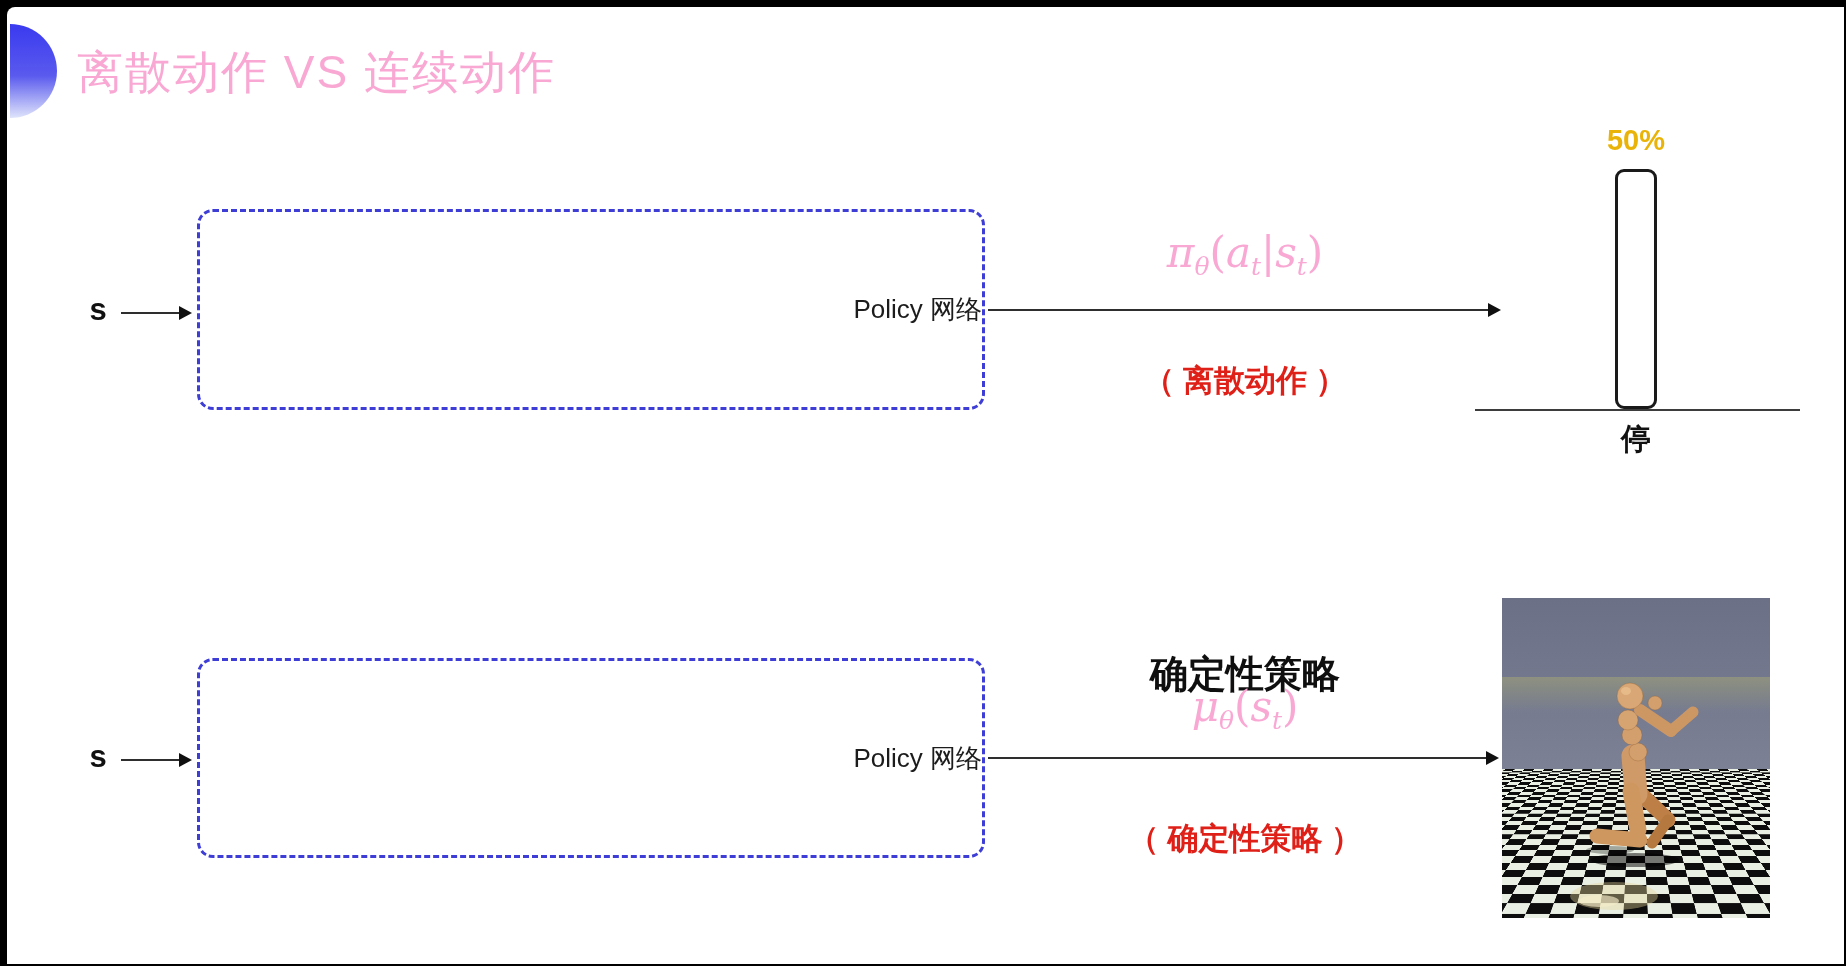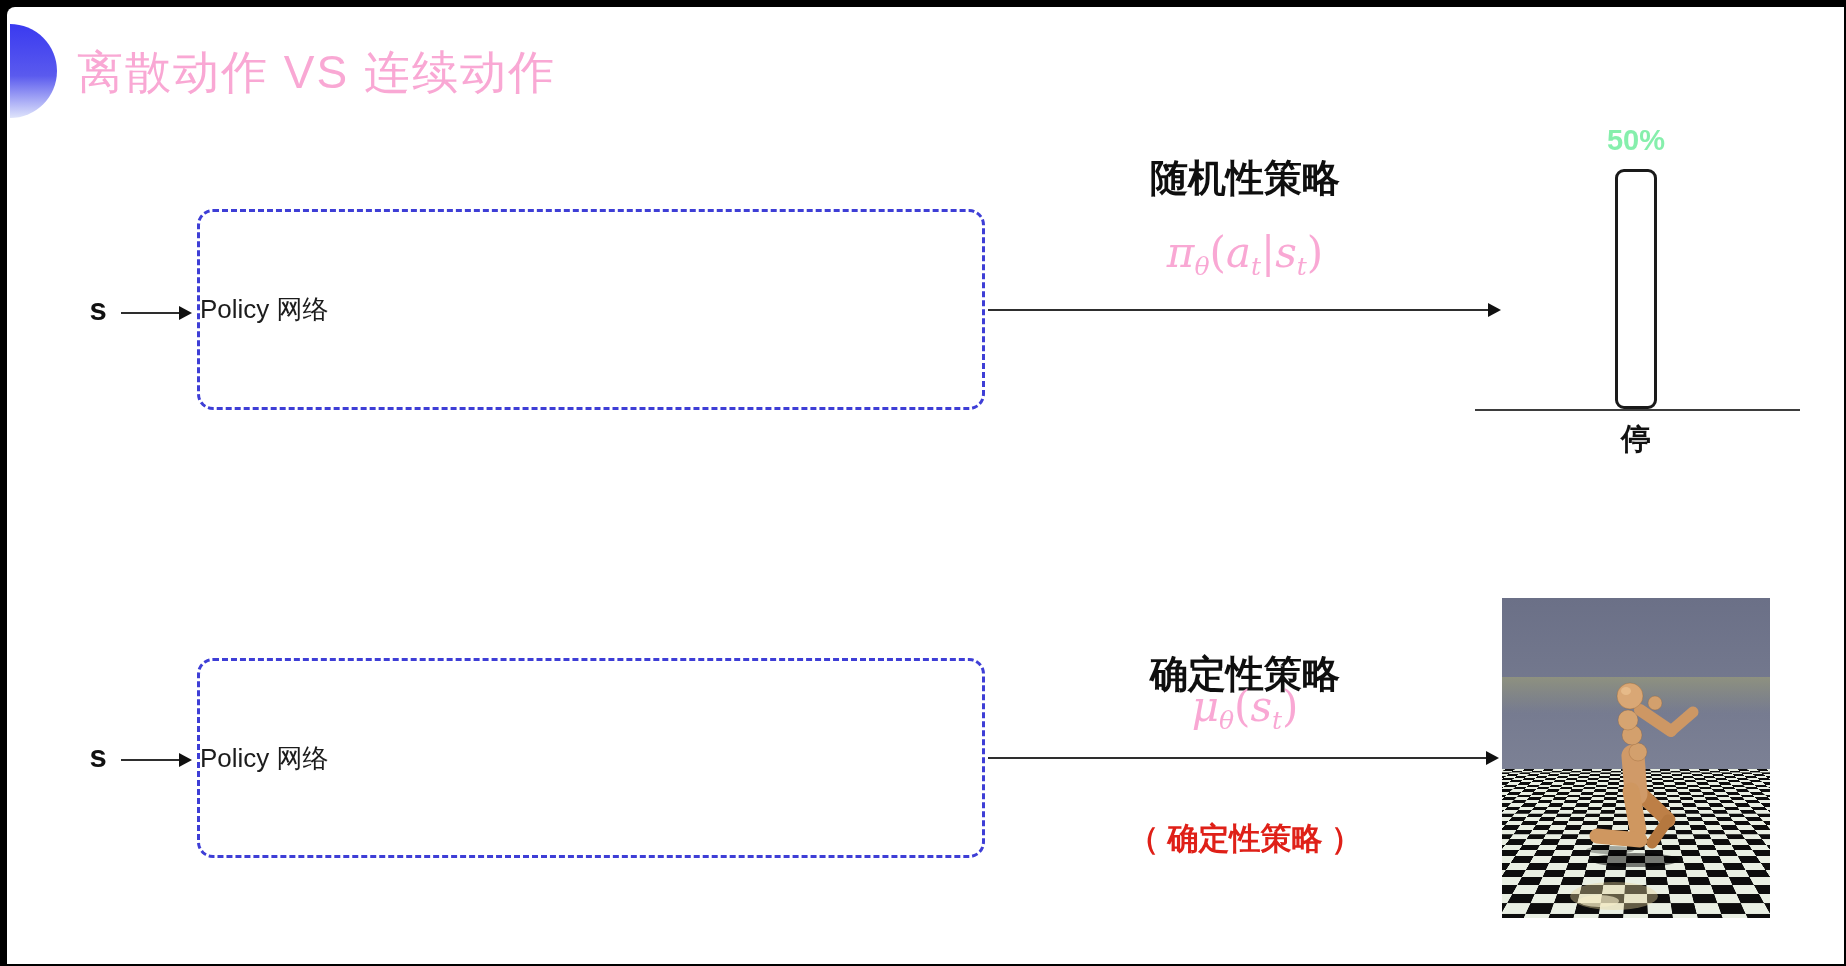--- a/index.html
+++ b/index.html
@@ -12,39 +12,39 @@
   .page-title{position:absolute;left:77px;top:42px;margin:0;font-size:46px;font-weight:500;
               color:#f9a8d4;letter-spacing:2px;white-space:nowrap;}
   
   .s-label{position:absolute;width:40px;text-align:center;font-size:31px;font-weight:600;color:#111;}
   .arrow{position:absolute;height:2px;background:#2e2e2e;}
   .arrow::after{content:"";position:absolute;right:-13px;top:-6px;width:0;height:0;
                 border-left:13px solid #101010;border-top:7px solid transparent;
                 border-bottom:7px solid transparent;}
   
   .policy-box{position:absolute;left:197px;width:788px;border:3px dashed #3e3ed6;border-radius:16px;
-              box-sizing:border-box;display:flex;align-items:center;justify-content:flex-start;}
+              box-sizing:border-box;display:flex;align-items:center;justify-content:flex-end;}
   .policy-box .box-label{font-size:26px;color:#1c1c1c;}
   
   .ptype{position:absolute;left:1050px;width:390px;text-align:center;font-size:38px;
          font-weight:700;color:#0f0f0f;}
   .formula{position:absolute;left:1050px;width:390px;text-align:center;font-size:42px;
            font-style:italic;color:#f9a8d4;font-family:"DejaVu Serif",serif;}
   .formula .sub{font-size:25px;vertical-align:-8px;}
   .formula .paren{font-style:normal;}
   .note{position:absolute;left:1050px;width:390px;text-align:center;font-size:31px;
         font-weight:600;color:#df2018;white-space:nowrap;}
   
   .chart{position:absolute;left:1475px;top:100px;width:325px;height:311px;}
   .chart .baseline{position:absolute;left:0;right:0;bottom:0;height:2px;background:#3d3d3d;}
   .chart .slot{position:absolute;top:0;bottom:0;width:42px;margin-left:-21px;}
   .chart .bar{position:absolute;left:0;bottom:2px;width:42px;box-sizing:border-box;
               background:#fff;border:3px solid #1a1a1a;border-radius:9px;}
   .chart .vlabel{position:absolute;left:50%;transform:translateX(-50%);font-size:29px;
-                 font-weight:600;color:#86efac;white-space:nowrap;}
+                 font-weight:600;color:#eab308;white-space:nowrap;}
   .chart .clabel{position:absolute;left:50%;top:calc(100% + 8px);transform:translateX(-50%);
                  font-size:30px;font-weight:700;color:#111;white-space:nowrap;}
   
   .sim{position:absolute;left:1502px;top:598px;width:268px;height:320px;overflow:hidden;
        background:linear-gradient(180deg,#6b7087 0%,#7c8195 55%,#9aa0ab 100%);}
   .sim-floor-wrap{position:absolute;left:0;right:0;top:79px;bottom:0;overflow:hidden;}
   .sim-floor{position:absolute;bottom:-60px;left:-316px;width:900px;height:1200px;
              background:repeating-conic-gradient(#0d0d0d 0% 25%, #e9efe3 0% 50%);
              background-size:62px 62px;transform-origin:50% 100%;
              transform:perspective(450px) rotateX(56deg);}
@@ -71,24 +71,24 @@
   </svg>
   <h1 class="page-title">离散动作 VS 连续动作</h1>
 
   <div class="s-label" style="left:78px;top:292px;">s</div>
   <div class="arrow" style="left:121px;top:312px;width:58px;"></div>
   <div class="policy-box" style="top:209px;height:201px;">
     <span class="box-label">Policy 网络</span>
   </div>
   <div class="arrow" style="left:988px;top:309px;width:500px;"></div>
 
-  <div class="ptype" style="top:153px;">随机性策略</div>
   <div class="formula" style="top:228px;">
     <span>π</span><span class="sub">θ</span><span class="paren">(</span><span>a</span><span class="sub">t</span><span class="paren">|</span><span>s</span><span class="sub">t</span><span class="paren">)</span>
   </div>
+  <div class="note" style="top:360px;">（ 离散动作 ）</div>
 
   <div class="chart">
     <div class="slot" style="left:161px;">
       <div class="vlabel" style="bottom: 254px;">50%</div>
       <div class="bar" style="height: 240px;"></div>
       <div class="clabel">停</div>
     </div>
     <div class="baseline"></div>
   </div>
 

